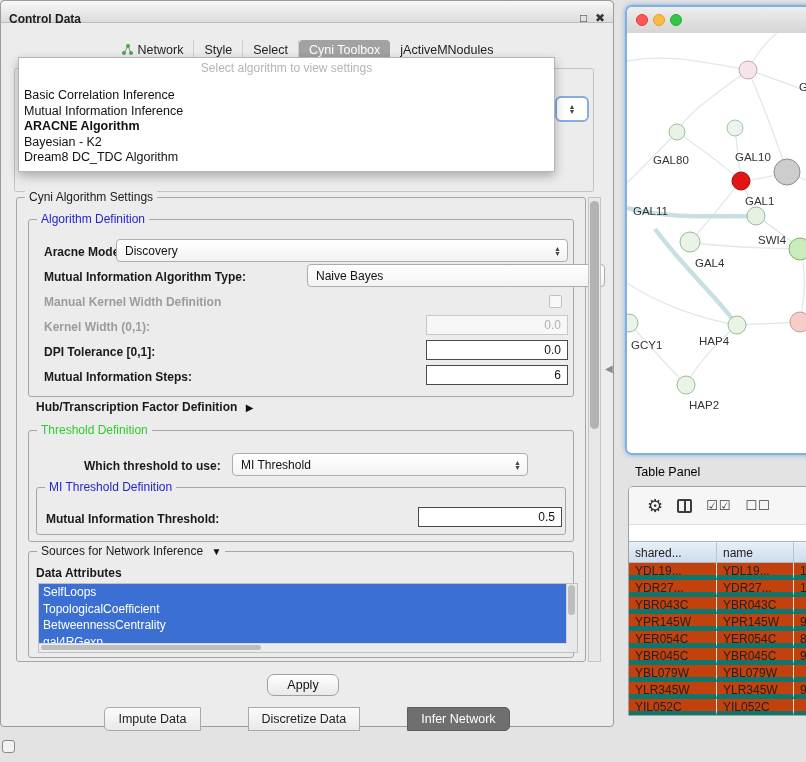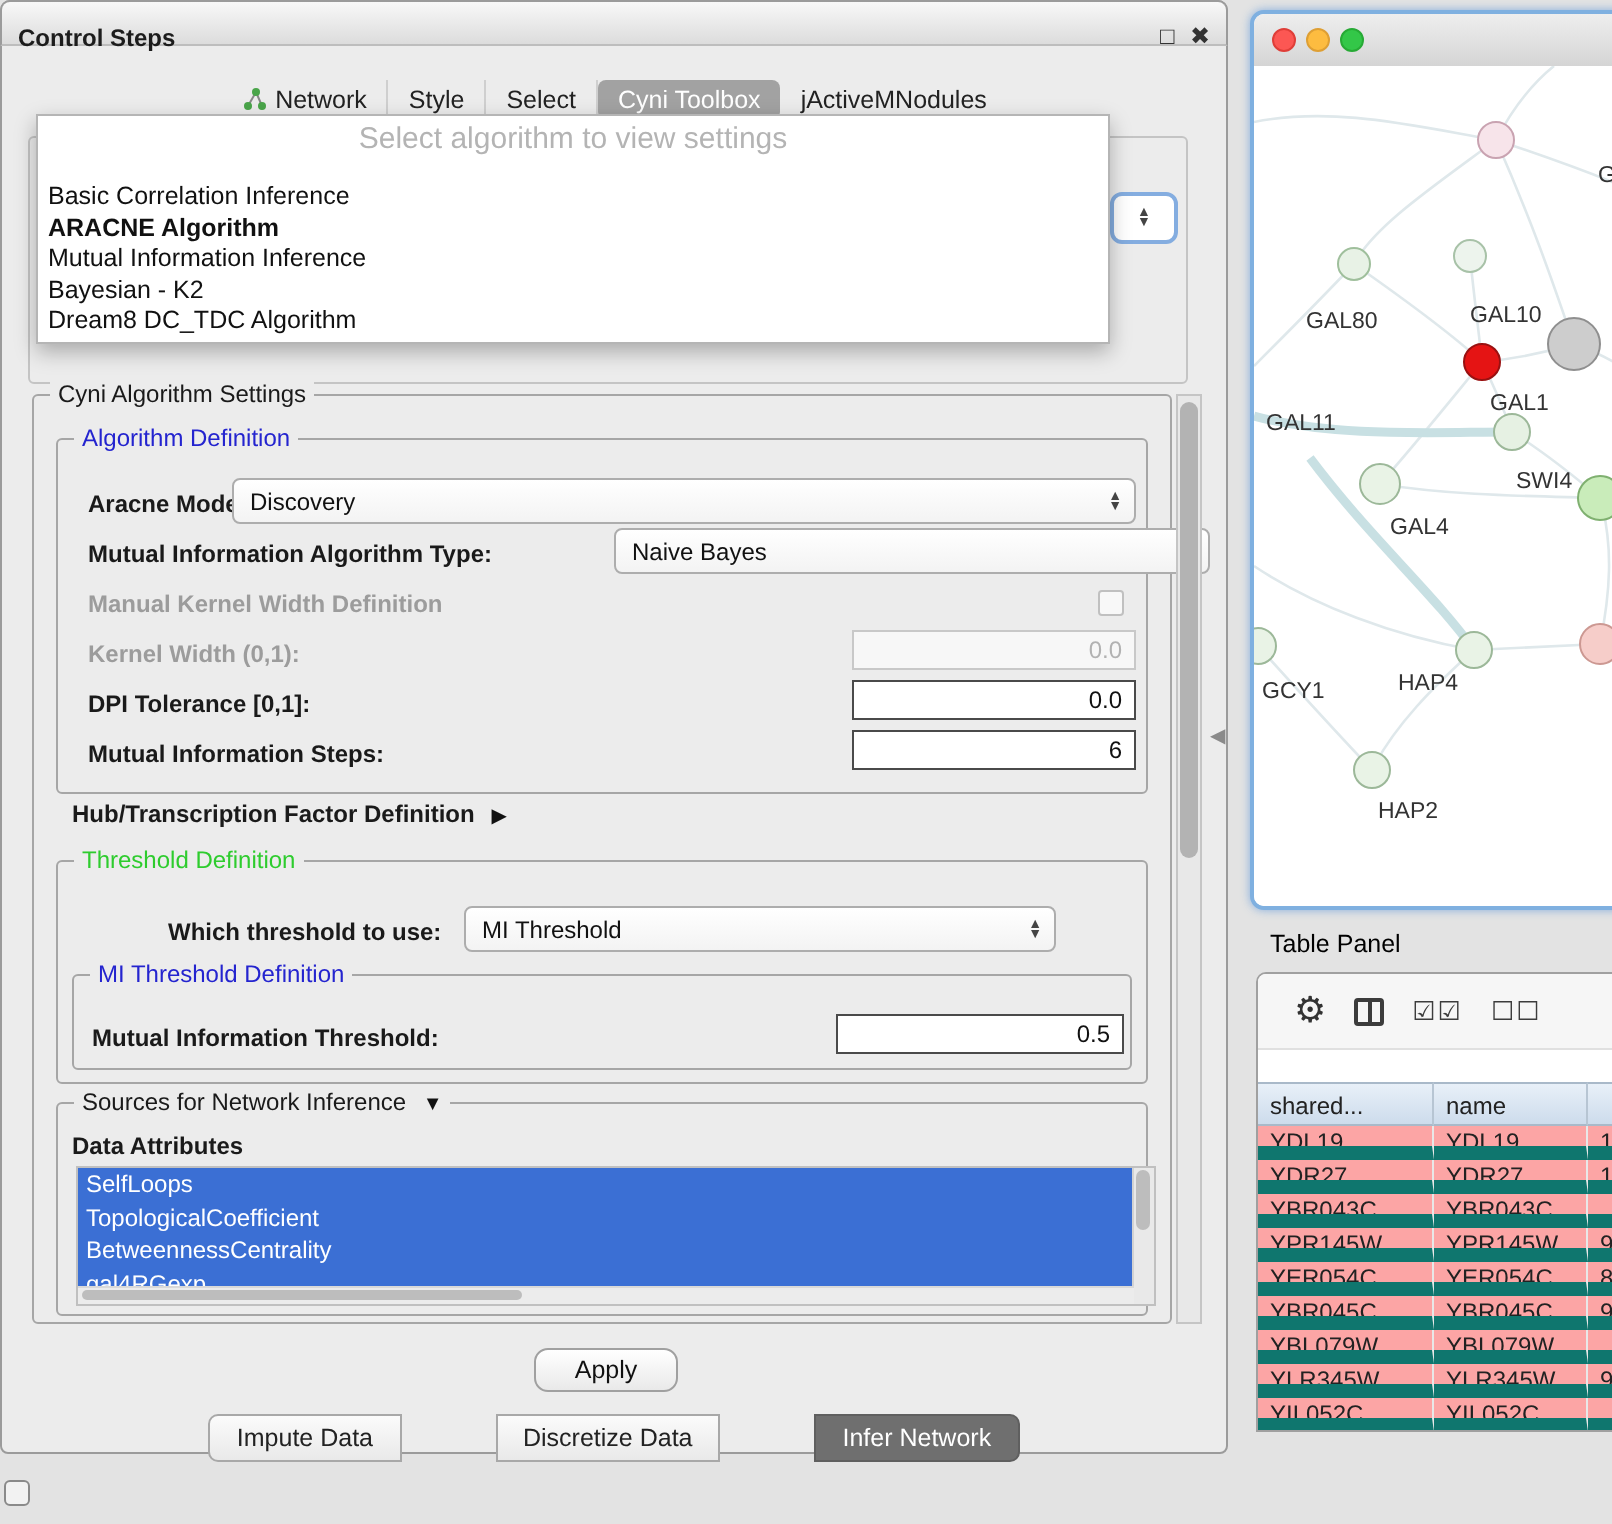--- a/index.html
+++ b/index.html
@@ -47,21 +47,21 @@
   .combo-arrows::before{content:"▲";}
   .combo-arrows::after{content:"▼";}
 
   
   #algo-popup{
     left:18px;top:57px;width:537px;height:115px;box-sizing:border-box;
     background:#fff;border:1px solid #b5b5b5;box-shadow:0 4px 10px rgba(0,0,0,.28);
     z-index:30;
   }
   #algo-placeholder{
-    text-align:center;color:#b4b4b4;font-size:15px;padding-top:3px;
+    text-align:center;color:#b4b4b4;font-size:12px;padding-top:3px;
   }
   #algo-options{margin-top:13px;}
   .algo-option{padding:0 5px;line-height:15.5px;font-size:12.5px;color:#111;}
   .algo-option.selected{font-weight:bold;}
 
   
   .groupbox{position:absolute;border:1px solid #a6a6a6;border-radius:3px;box-sizing:border-box;}
   .legend{
     position:absolute;top:-8px;left:8px;background:#ececec;padding:0 4px;
     font-size:12px;white-space:nowrap;color:#1a1a1a;
@@ -172,39 +172,39 @@
   .hcell{
     box-sizing:border-box;height:22px;line-height:22px;padding-left:6px;
     background:linear-gradient(#e8f0f8,#cddcec);
     border-top:1px solid #a9b9c9;border-bottom:1px solid #a9b9c9;border-right:1px solid #b7c5d3;
     font-size:12px;color:#222;overflow:hidden;white-space:nowrap;
   }
   #table-rows{position:absolute;left:0;top:76px;width:260px;}
   .trow{display:flex;height:17px;}
   .tcell{
     box-sizing:border-box;height:17px;line-height:17px;padding-left:6px;
-    border-right:1px solid #e8e8e8;border-bottom:7px solid #0f766e;
-    font-size:12px;color:#222;overflow:hidden;white-space:nowrap;background:#fca5a5;
+    border-right:1px solid #e8e8e8;border-bottom:5px solid #0f766e;
+    font-size:12px;color:#222;overflow:hidden;white-space:nowrap;background:#c2410c;
   }
   .c1{width:88px;} .c2{width:77px;} .c3{width:80px;}
 
   #dock-icon{
     left:2px;top:740px;width:13px;height:13px;box-sizing:border-box;
     background:#f2f2f2;border:1px solid #8a8a8a;border-radius:3px;
   }
 
   
   .net-icon{width:13px;height:12px;display:inline-block;}
 </style>
 </head>
 <body>
 
 <div class="abs" id="control-panel"></div>
 <div class="abs" id="cp-titlebar"></div>
-<span class="abs" id="cp-title">Control Steps</span>
+<span class="abs" id="cp-title">Control Data</span>
 <span class="abs win-btn" id="cp-float">□</span>
 <span class="abs win-btn" id="cp-close">✖</span>
 
 <div class="abs" id="tabbar">
   <div class="tab">
     <svg class="net-icon" viewBox="0 0 13 12">
       <line x1="3" y1="9" x2="7" y2="2" stroke="#888" stroke-width="1"></line>
       <line x1="7" y1="2" x2="10" y2="9" stroke="#888" stroke-width="1"></line>
       <circle cx="3" cy="9" r="2" fill="#4aa54a"></circle>
       <circle cx="7" cy="2" r="2" fill="#4aa54a"></circle>
@@ -228,22 +228,22 @@
 
 <div class="abs" id="outer-group"></div>
 <div class="abs" id="algo-combo">
   <span class="combo-arrows"></span>
 </div>
 
 <div class="abs" id="algo-popup">
   <div id="algo-placeholder">Select algorithm to view settings</div>
   <div id="algo-options">
     <div class="algo-option">Basic Correlation Inference</div>
+    <div class="algo-option">Mutual Information Inference</div>
     <div class="algo-option selected">ARACNE Algorithm</div>
-    <div class="algo-option">Mutual Information Inference</div>
     <div class="algo-option">Bayesian - K2</div>
     <div class="algo-option">Dream8 DC_TDC Algorithm</div>
   </div>
 </div>
 
 <div class="groupbox" style="left:16px;top:197px;width:570px;height:465px;">
   <span class="legend">Cyni Algorithm Settings</span>
 </div>
 
 <div class="groupbox" style="left:28px;top:219px;width:546px;height:178px;">

